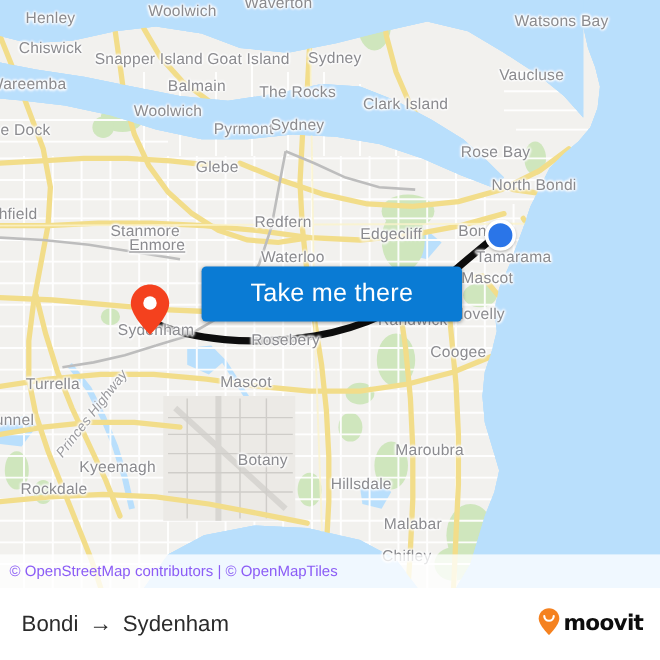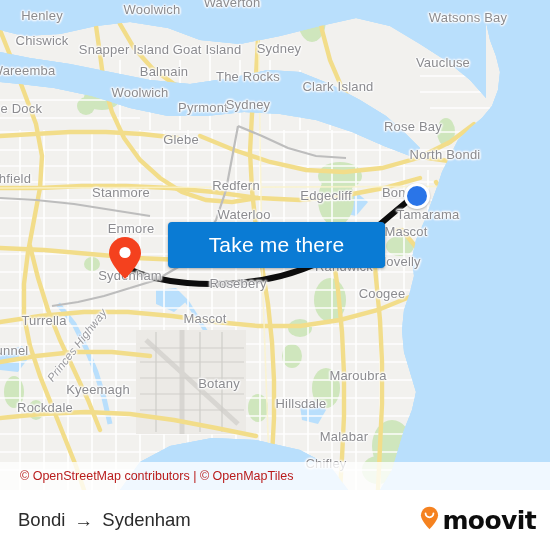--- a/index.html
+++ b/index.html
@@ -55,43 +55,43 @@
     display:flex;align-items:center;justify-content:center;
     cursor:pointer;
     box-shadow:0 1px 3px rgba(0,0,0,.30);
   }
 
   
   #attribution{
     position:absolute;left:0;top:462px;width:550px;height:28px;
     display:flex;align-items:center;
     background:rgba(255,255,255,.78);
-    font-size:12.5px;color:#b91c1c;
-    padding-left:20px;box-sizing:border-box;
+    font-size:12.5px;color:#8b5cf6;
+    padding-left:8px;box-sizing:border-box;
     white-space:nowrap;
   }
 
   
   #footer{
     position:absolute;left:0;top:490px;width:550px;height:60px;
     background:#ffffff;
     display:flex;align-items:center;
     box-sizing:border-box;padding:0 14px 0 18px;
   }
   #route-summary{
     display:flex;align-items:center;gap:9px;
     font-size:18.5px;color:#2b2b2b;
   }
   #route-arrow{font-size:19px;color:#2b2b2b;line-height:1;}
   #moovit-logo{
     margin-left:auto;display:flex;align-items:center;gap:3px;
   }
   #moovit-wordmark{
     font-family:"DejaVu Sans", sans-serif;
-    font-size:25px;font-weight:bold;color:#0d0d0d;letter-spacing:-.6px;
+    font-size:18px;font-weight:bold;color:#0d0d0d;letter-spacing:-.6px;
     line-height:1;
   }
 </style>
 </head>
 <body>
 
 <div id="app">
 
   <div id="map">
 
@@ -321,40 +321,40 @@
         <div class="map-label" style="left: 248px; top: 104px;">Sydney</div>
         <div class="map-label" style="left: 18px; top: 108px;">ve Dock</div>
         <div class="map-label" style="left: 413px; top: 126px;">Rose Bay</div>
         <div class="map-label" style="left: 181px; top: 139px;">Glebe</div>
         <div class="map-label" style="left: 326px; top: 147px; margin-top: 48px;">Edgecliff</div>
         <div class="map-label" style="left: 445px; top: 154px;">North Bondi</div>
         <div class="map-label" style="left: 15px; top: 178px;">hfield</div>
         <div class="map-label" style="left: 121px; top: 192px;">Stanmore</div>
         <div class="map-label" style="left: 236px; top: 185px;">Redfern</div>
         <div class="map-label" style="left: 399px; top: 192px;">Bondi</div>
-        <div class="map-label" style="left: 131px; top: 228px;">Enmore</div>
+        <div class="map-label" style="left: 131px; top: 204px; text-decoration: underline;">Enmore</div>
         <div class="map-label" style="left: 244px; top: 214px;">Waterloo</div>
         <div class="map-label" style="left: 428px; top: 214px;">Tamarama</div>
         <div class="map-label" style="left: 406px; top: 231px;">Mascot</div>
         <div class="map-label" style="left: 130px; top: 275px;">Sydenham</div>
         <div class="map-label" style="left: 344px; top: 266px;">Randwick</div>
         <div class="map-label" style="left: 402px; top: 261px;">lovelly</div>
         <div class="map-label" style="left: 238px; top: 283px;">Rosebery</div>
         <div class="map-label" style="left: 382px; top: 293px;">Coogee</div>
         <div class="map-label" style="left: 44px; top: 320px;">Turrella</div>
         <div class="map-label" style="left: 205px; top: 318px;">Mascot</div>
         <div class="map-label" style="left: 12px; top: 350px;">unnel</div>
         <div class="map-label road" style="left: 77px; top: 345px; transform: translate(-50%, -50%) rotate(-52deg);">Princes Highway</div>
         <div class="map-label" style="left: 358px; top: 375px;">Maroubra</div>
         <div class="map-label" style="left: 98px; top: 389px;">Kyeemagh</div>
         <div class="map-label" style="left: 219px; top: 383px;">Botany</div>
         <div class="map-label" style="left: 301px; top: 403px;">Hillsdale</div>
         <div class="map-label" style="left: 45px; top: 407px;">Rockdale</div>
         <div class="map-label" style="left: 344px; top: 436px;">Malabar</div>
-        <div class="map-label" style="left: 326px; top: 463px; text-align: center;">Chifley</div>
+        <div class="map-label" style="left: 339px; top: 463px; text-align: center;">Chifley</div>
       </div>
 
     <div id="origin-dot"></div>
 
     <div id="dest-pin">
       <svg viewBox="0 0 34 44" width="34" height="44">
         <path d="M17,1 C8.2,1 1,8.2 1,17 C1,27.5 17,43 17,43 C17,43 33,27.5 33,17 C33,8.2 25.8,1 17,1 Z" fill="#f4411e"></path>
         <circle cx="17" cy="16.5" r="5.6" fill="#ffffff"></circle>
       </svg>
     </div>

